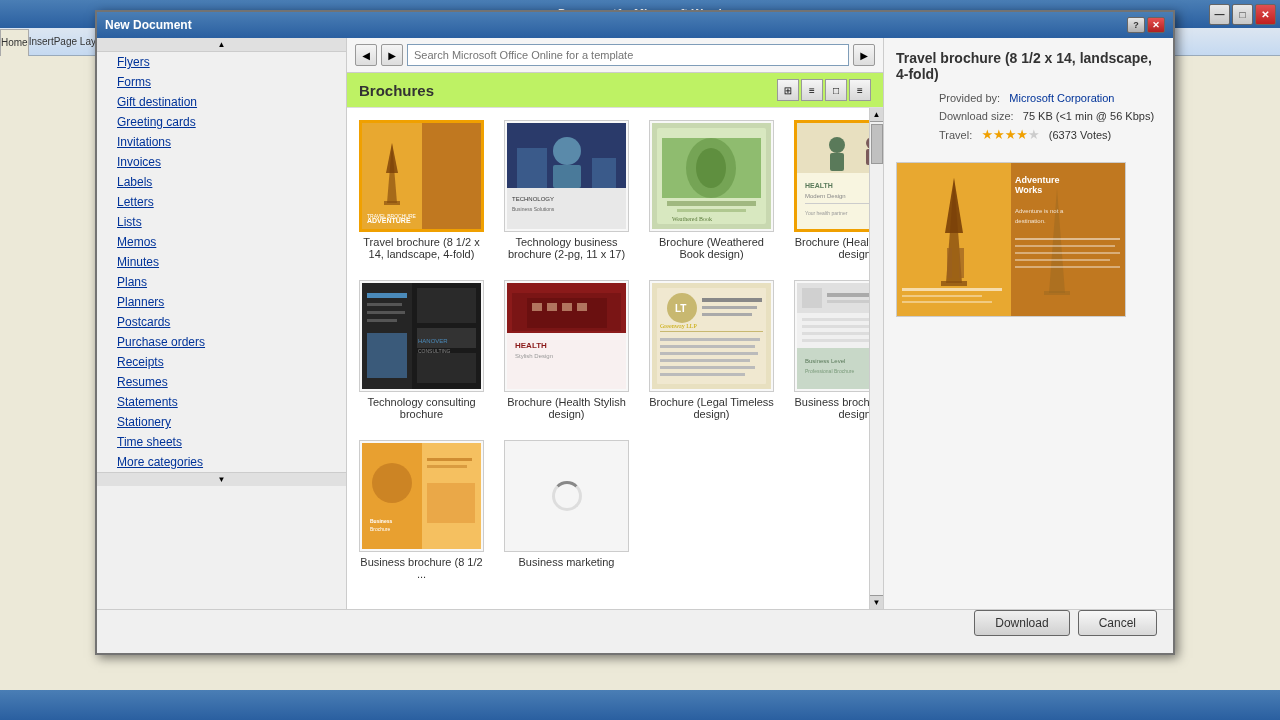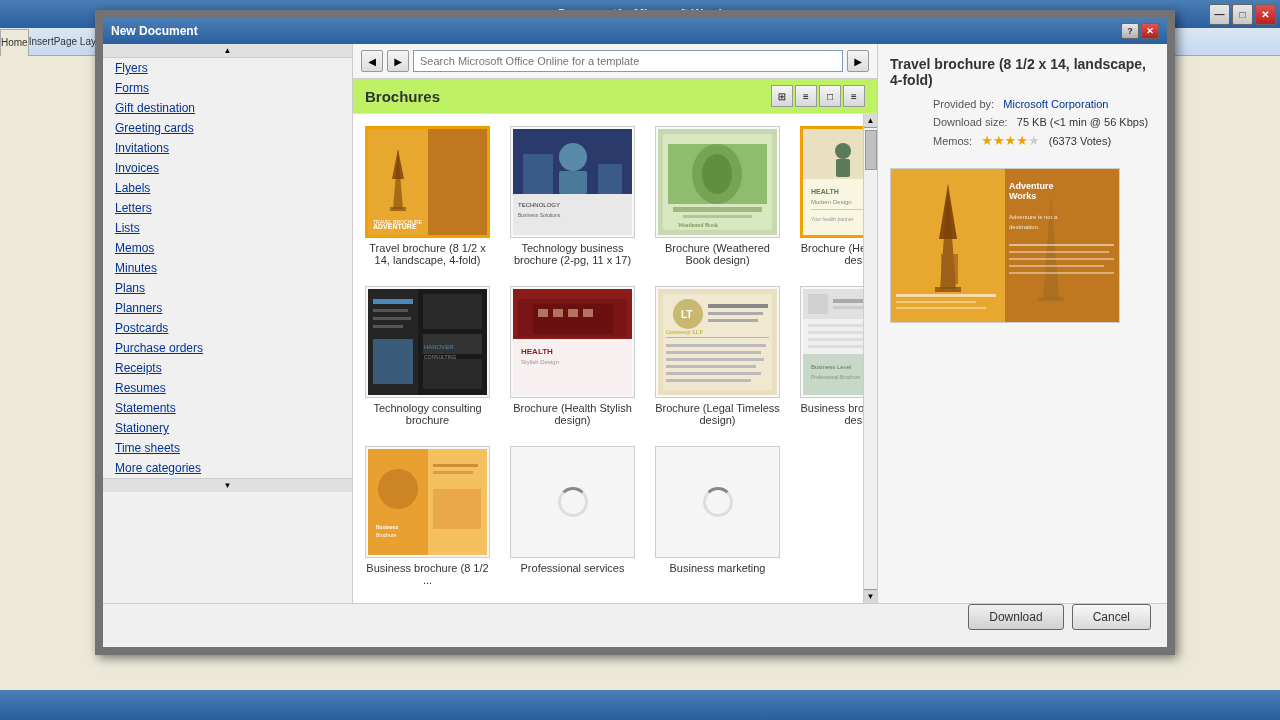--- a/index.html
+++ b/index.html
@@ -86,21 +86,21 @@
     }
 
     
     .dialog {
       position: absolute;
       top: 10px;
       left: 95px;
       width: 1080px;
       height: 645px;
       background: #f0f0f0;
-      border: 8px solid #737373;
+      border: 2px solid #737373;
       box-shadow: 3px 3px 10px rgba(0,0,0,0.5);
       display: flex;
       flex-direction: column;
     }
 
     .dialog-title-bar {
       height: 26px;
       background: linear-gradient(to bottom, #4a7eb5, #2a5fa0);
       display: flex;
       align-items: center;
@@ -142,21 +142,21 @@
     
     .sidebar {
       width: 250px;
       background: #f0f0f0;
       border-right: 1px solid #ccc;
       overflow-y: auto;
       flex-shrink: 0;
       position: relative;
     }
     .sidebar-item {
-      padding: 3px 12px;
+      padding: 3px 20px;
       font-size: 12px;
       color: #003399;
       cursor: pointer;
       text-decoration: underline;
       white-space: nowrap;
     }
 
     
     .main-content {
       flex: 1;
@@ -637,26 +637,20 @@
 
                   <rect x="65" y="15" width="45" height="3" fill="#c07820" opacity="0.7"></rect>
                   <rect x="65" y="22" width="40" height="3" fill="#c07820" opacity="0.5"></rect>
                   <rect x="65" y="40" width="48" height="40" fill="#e09030" opacity="0.5"></rect>
                 </svg>
               </div>
               <div class="template-label">Business brochure (8 1/2 ...</div>
             </div>
 
 
-            <div class="template-item">
-              <div class="template-thumb" style="display:flex;align-items:center;justify-content:center;background:#f5f5f5;">
-                <div class="spinner"></div>
-              </div>
-              <div class="template-label">Professional services</div>
-            </div>
 
             <div class="template-item">
               <div class="template-thumb" style="display:flex;align-items:center;justify-content:center;background:#f5f5f5;">
                 <div class="spinner"></div>
               </div>
               <div class="template-label">Business marketing</div>
             </div>
 
           </div>
         </div>
@@ -679,21 +673,21 @@
           <span class="label">Provided by:</span>
           &nbsp;
           <span class="value">Microsoft Corporation</span>
         </div>
         <div>
           <span class="label">Download size:</span>
           &nbsp;
           <span>75 KB (&lt;1 min @ 56 Kbps)</span>
         </div>
         <div>
-          <span class="label">Memos:</span>
+          <span class="label">Travel:</span>
           &nbsp;
           <span class="stars">★★★★<span class="empty">★</span></span>
           &nbsp;
           <span>(6373 Votes)</span>
         </div>
       </div>
 
       <div class="preview-image">
         <svg class="preview-svg" viewBox="0 0 228 153">
           <rect width="228" height="153" fill="#d09830"></rect>

